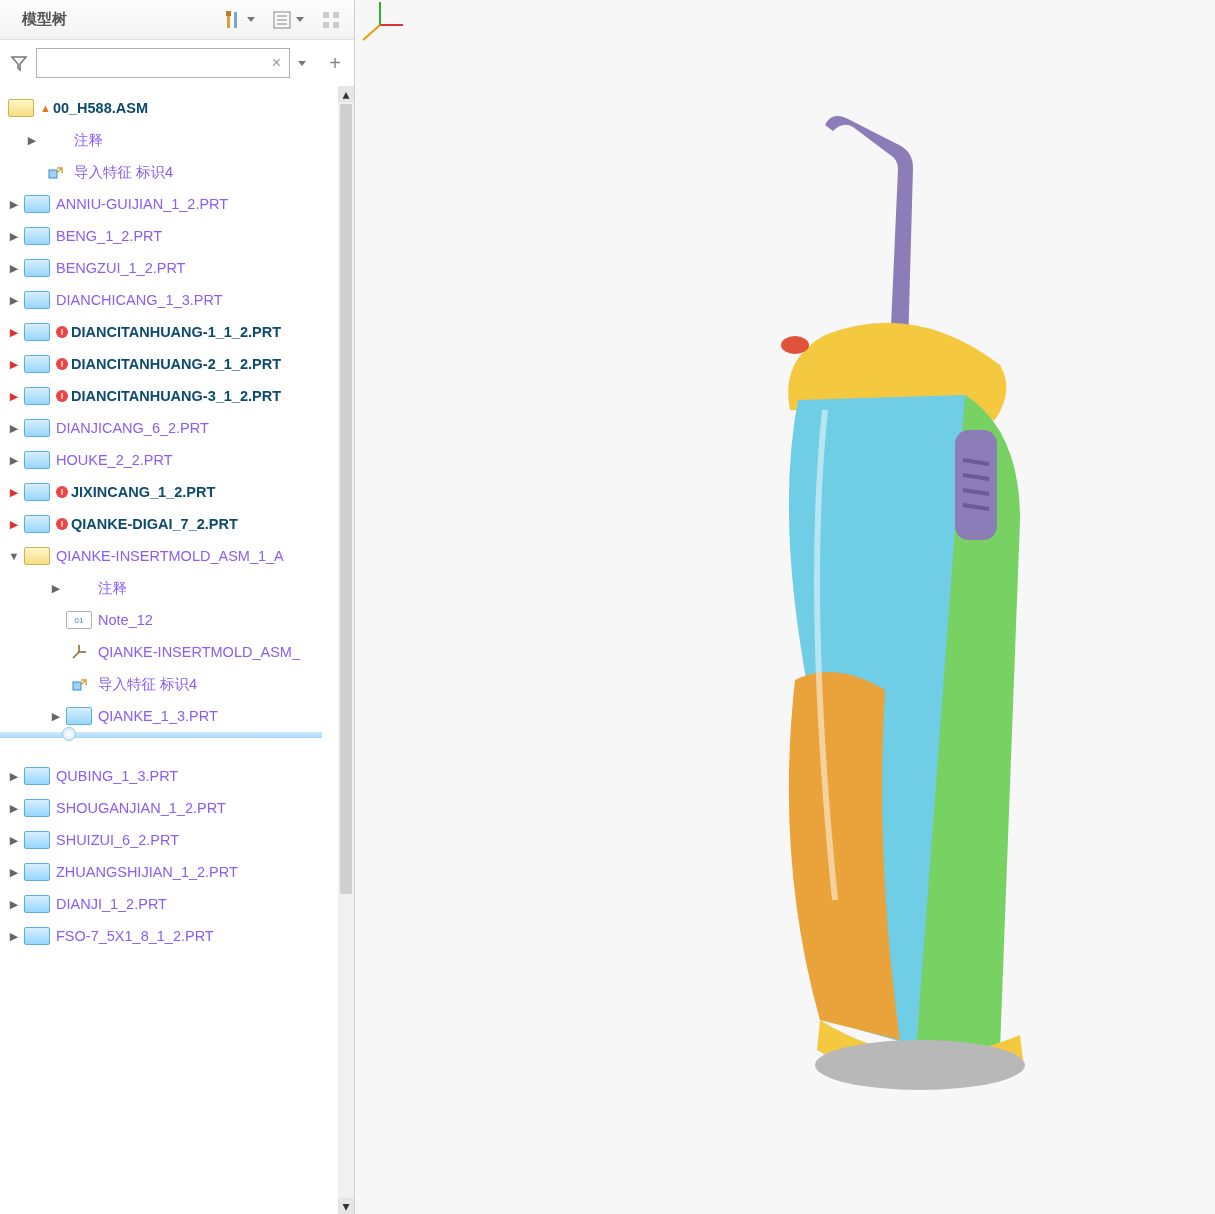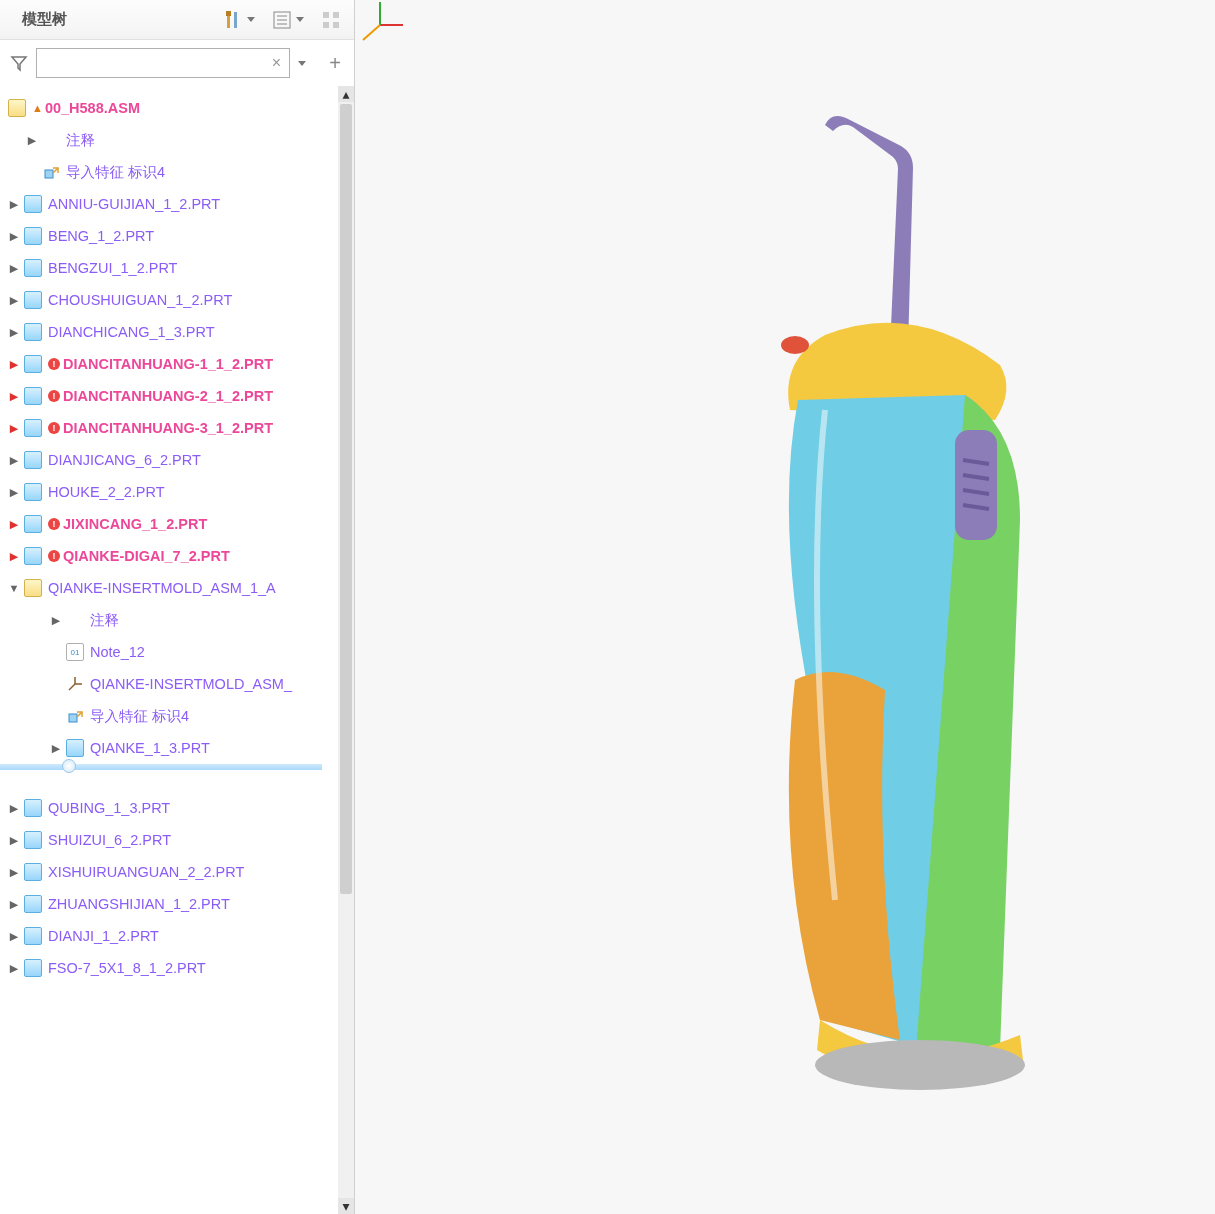--- a/index.html
+++ b/index.html
@@ -114,40 +114,40 @@
   }
   .expander {
     width: 16px; height:16px;
     display:inline-flex;align-items:center;justify-content:center;
     color:#666; font-size:11px;
   }
   .expander.closed::before { content:"▶"; }
   .expander.open::before { content:"▼"; }
   .expander.none { visibility:hidden; }
   .node-icon {
-    width: 18px; height: 18px;
+    width: 26px; height: 18px;
     margin: 0 6px 0 2px;
     display:inline-flex;align-items:center;justify-content:center;
     font-size:14px;
   }
   .icon-asm { background:linear-gradient(#fff6c7,#f9dd85); border:1px solid #d4b24b; border-radius:2px; }
   .icon-prt { background:linear-gradient(#d7f0ff,#97d6fb); border:1px solid #5aaee0; border-radius:2px; }
   .icon-csys { color:#8a5f2d; }
   .icon-import { color:#3a8dcc; }
   .icon-note { background:#fff; border:1px solid #b0b0b0; border-radius:2px; font-size:8px; color:#3a8dcc; }
   .warn-badge {
     color:#e07c18; font-size:11px; margin-right:2px; font-weight:bold;
   }
   .err-badge {
     width:12px;height:12px;border-radius:50%;background:#e44;color:#fff;
     font-size:9px;display:inline-flex;align-items:center;justify-content:center;
     margin-right:3px; font-weight:bold;
   }
   .label { font-size:14.5px; color:#8b5cf6; }
-  .label.red { color:#ec4899; font-weight:bold; }
+  .label.red { color:#0c4a6e; font-weight:bold; }
   .indent-1 { padding-left: 24px; }
   .indent-2 { padding-left: 48px; }
   .split-thumb-row {
     position:absolute;
     left:0; right:16px;
     height:6px;
     background:linear-gradient(#cfeaff,#a9d8f8);
   }
   .split-thumb {
     position:absolute; top:-5px;
@@ -259,26 +259,20 @@
           <div class="tree-item ">
          <span class="expander closed"></span>
          <span class="node-icon icon-prt"></span>
 
          <span class="label">BENGZUI_1_2.PRT</span>
        </div>
           <div class="tree-item ">
          <span class="expander closed"></span>
          <span class="node-icon icon-prt"></span>
 
-         <span class="label">CHOUSHUIGUAN_1_2.PRT</span>
-       </div>
-          <div class="tree-item ">
-         <span class="expander closed"></span>
-         <span class="node-icon icon-prt"></span>
-
          <span class="label">DIANCHICANG_1_3.PRT</span>
        </div>
           <div class="tree-item ">
          <span class="expander closed" style="color:#e03030"></span>
          <span class="node-icon icon-prt"></span>
          <span class="err-badge">!</span>
          <span class="label red">DIANCITANHUANG-1_1_2.PRT</span>
        </div>
           <div class="tree-item ">
          <span class="expander closed" style="color:#e03030"></span>
@@ -375,27 +369,27 @@
           <div class="tree-item ">
          <span class="expander closed"></span>
          <span class="node-icon icon-prt"></span>
 
          <span class="label">QUBING_1_3.PRT</span>
        </div>
           <div class="tree-item ">
          <span class="expander closed"></span>
          <span class="node-icon icon-prt"></span>
 
+         <span class="label">SHOUGANJIAN_1_2.PRT</span>
+       </div>
+          <div class="tree-item ">
+         <span class="expander closed"></span>
+         <span class="node-icon icon-prt"></span>
+
          <span class="label">SHUIZUI_6_2.PRT</span>
-       </div>
-          <div class="tree-item ">
-         <span class="expander closed"></span>
-         <span class="node-icon icon-prt"></span>
-
-         <span class="label">XISHUIRUANGUAN_2_2.PRT</span>
        </div>
           <div class="tree-item ">
          <span class="expander closed"></span>
          <span class="node-icon icon-prt"></span>
 
          <span class="label">ZHUANGSHIJIAN_1_2.PRT</span>
        </div>
           <div class="tree-item ">
          <span class="expander closed"></span>
          <span class="node-icon icon-prt"></span>

